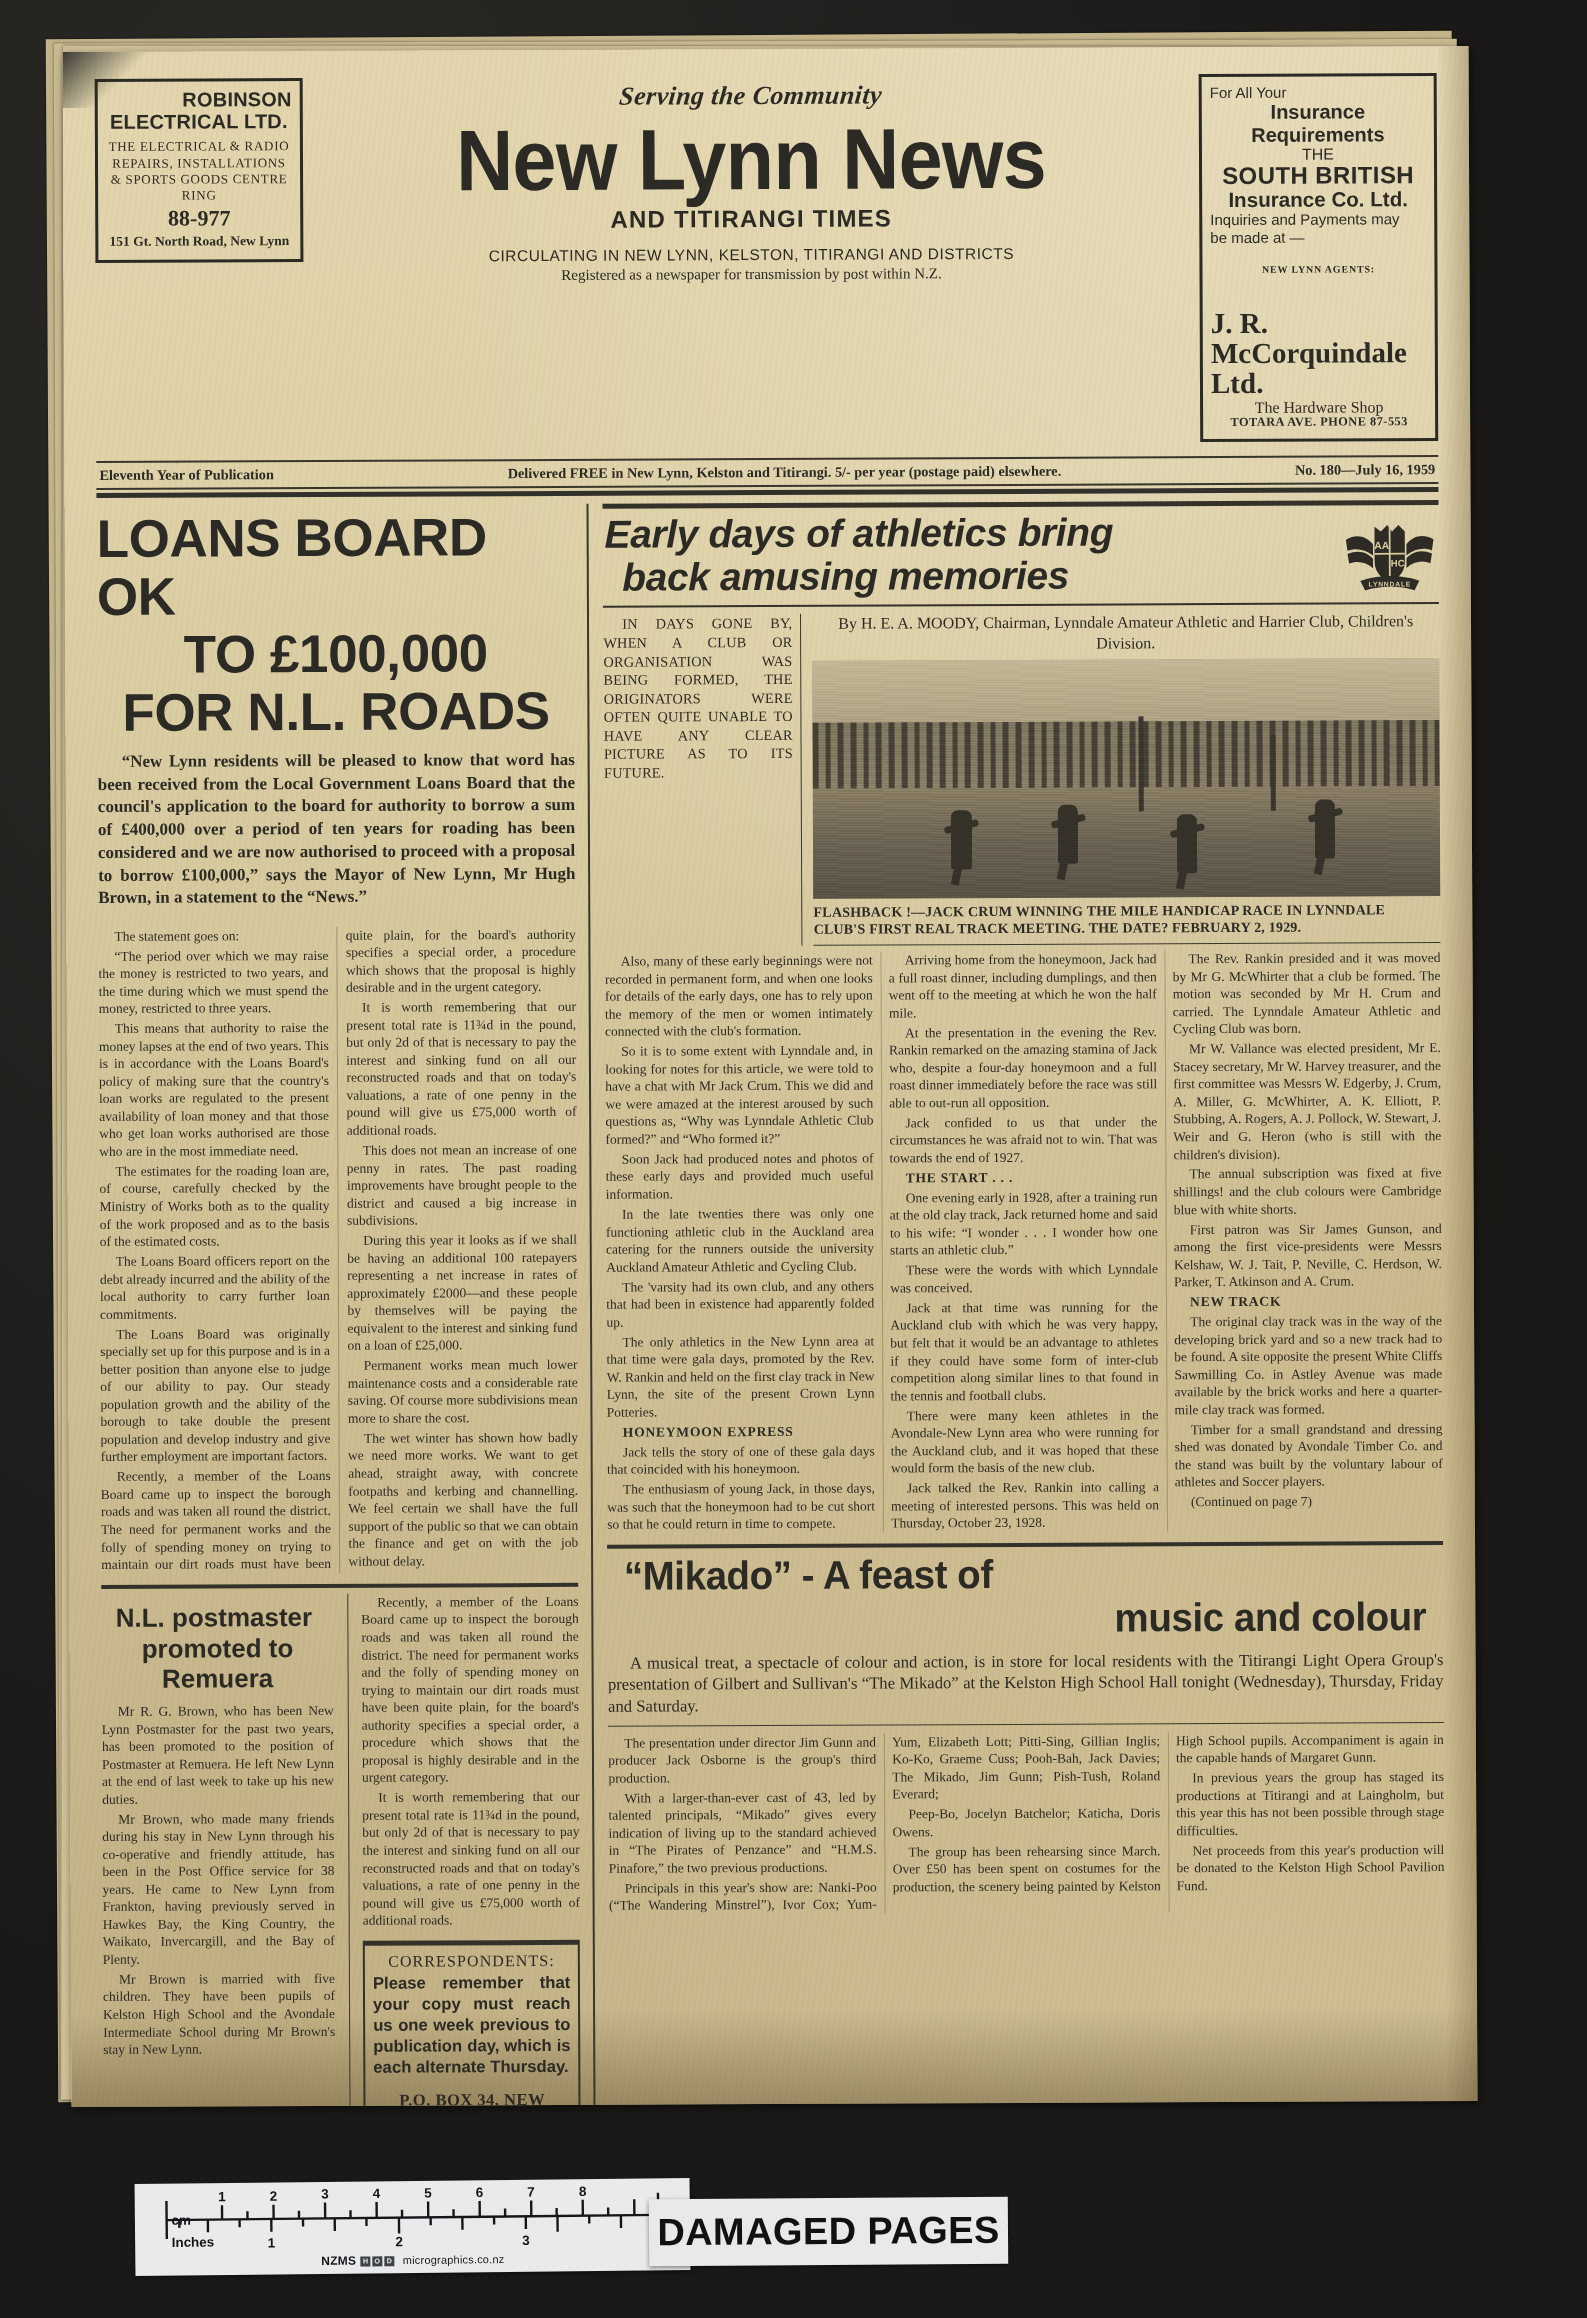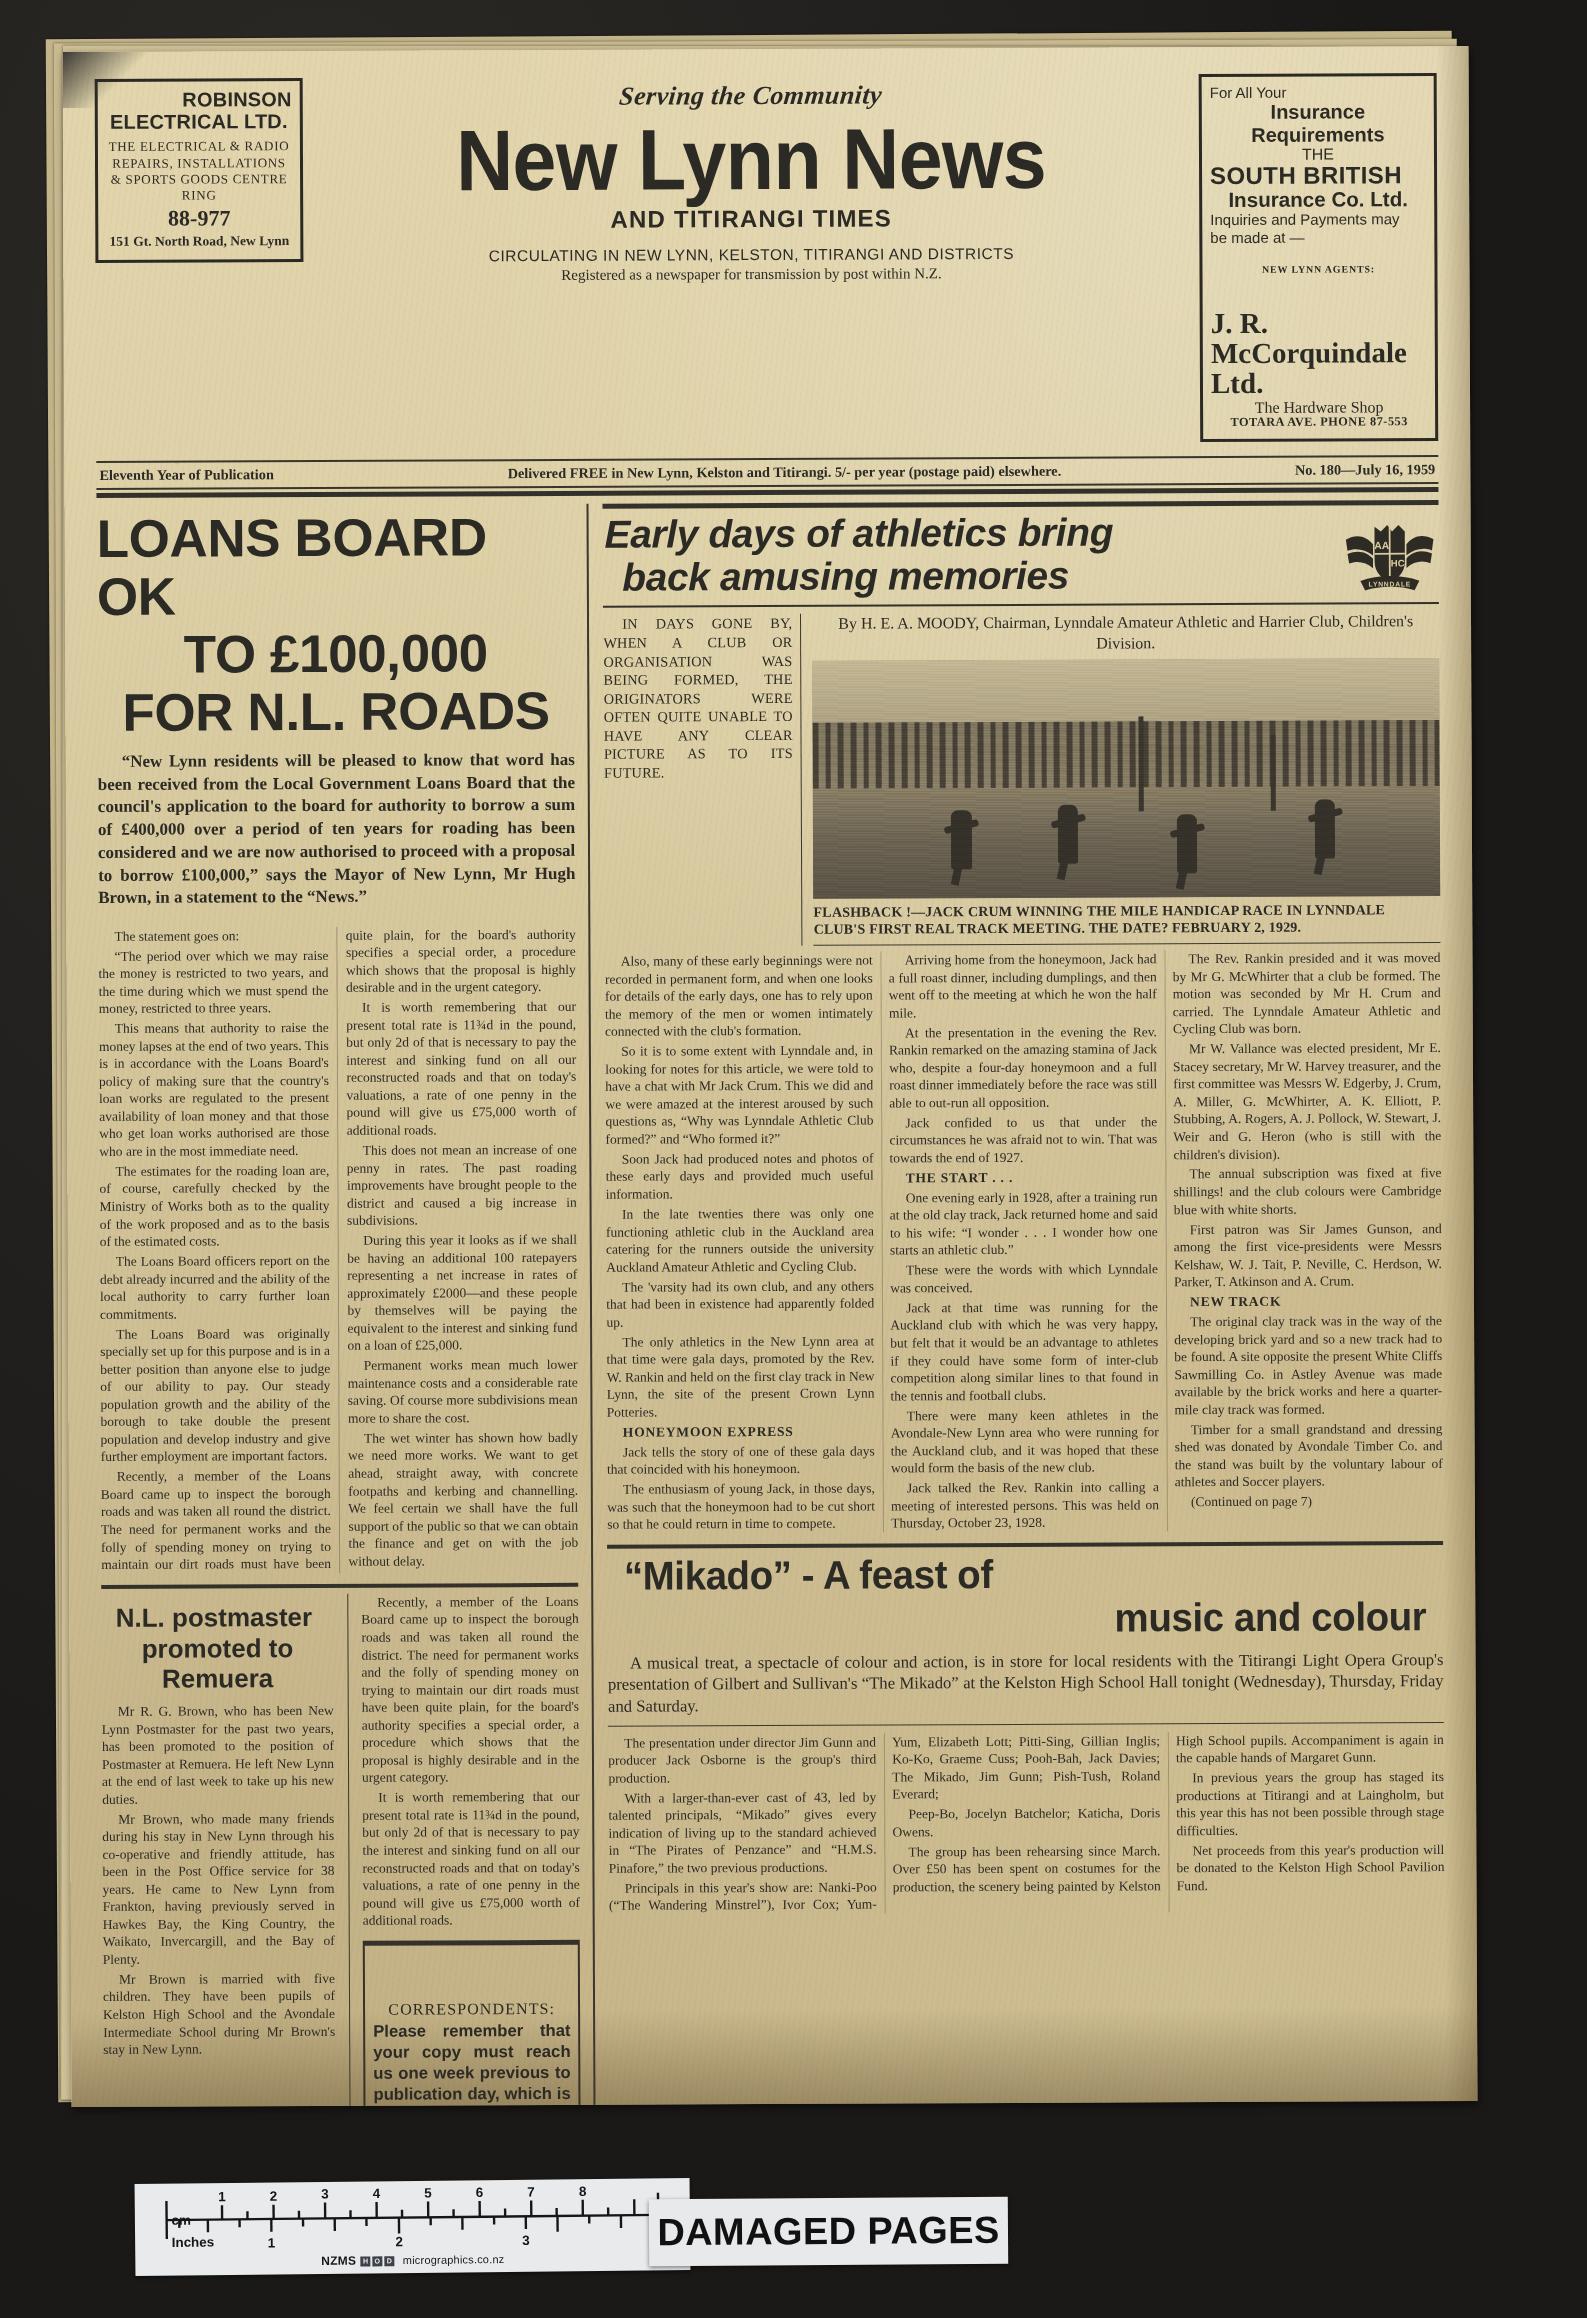--- a/index.html
+++ b/index.html
@@ -87,21 +87,21 @@
   .ad-name1{ font-family:"Liberation Sans", sans-serif; font-weight:bold; font-size:20px; letter-spacing:0.2px;text-align:right; }
   .ad-name2{ font-family:"Liberation Sans", sans-serif; font-weight:bold; font-size:20px; letter-spacing:0.2px; margin-bottom:6.3px;}
   .ad-serif{ font-family:"Liberation Serif", serif; font-size:13px; letter-spacing:0.7px; line-height:1.24; }
   .ad-ring{ font-family:"Liberation Serif", serif; font-size:13px; letter-spacing:0.8px; margin-top:1.6px;}
   .ad-phone{ font-family:"Liberation Serif", serif; font-weight:bold; font-size:22px; margin:3.2px 0 4.8px; }
   .ad-addr{ font-family:"Liberation Serif", serif; font-weight:bold; font-size:13.5px; }
 
   .ad2-line{ font-family:"Liberation Sans", sans-serif; font-size:15px; text-align:left; }
   .ad2-big{ font-family:"Liberation Sans", sans-serif; font-weight:bold; font-size:20px; text-align:center; line-height:1.12;}
   .ad2-the{ font-family:"Liberation Sans", sans-serif; font-size:16px; text-align:center;}
-  .ad2-huge{ font-family:"Liberation Sans", sans-serif; font-weight:bold; font-size:24px; text-align:left; letter-spacing:0.4px;}
+  .ad2-huge{ font-family:"Liberation Sans", sans-serif; font-weight:bold; font-size:24px; text-align:center; letter-spacing:0.4px;}
   .ad2-mid{ font-family:"Liberation Sans", sans-serif; font-weight:bold; font-size:20.6px; text-align:center;}
   .ad2-sm{ font-family:"Liberation Sans", sans-serif; font-size:15px; text-align:left; line-height:1.18;}
   .ad2-agents{ font-family:"Liberation Serif", serif; font-weight:bold; font-size:10px; letter-spacing:0.8px; text-align:center; margin-top:18px;}
   .ad2-agent-name{ font-family:"Liberation Serif", serif; font-weight:bold; font-size:29px; text-align:left; line-height:1.05;margin-top:32px;}
   .ad2-shop{ font-family:"Liberation Serif", serif; font-size:16px; text-align:center;}
   .ad2-totara{ font-family:"Liberation Serif", serif; font-weight:bold; font-size:12.3px; letter-spacing:0.5px; text-align:center;}
 
   .title-block{ flex:1; text-align:center; padding-top:4.8px; }
   .serving{
     font-family:"Liberation Serif", serif;
@@ -199,21 +199,21 @@
   
   .corr-box{
     border-top:5.6px solid #33312a;
     border-left:2.4px solid #33312a;
     border-right:2.4px solid #33312a;
     border-bottom:2.4px solid #33312a;
     padding:7.1px 8px 8px;
     margin-top:11px;
     text-align:center;
   }
-  .corr-title{ font-family:"Liberation Serif", serif; font-size:16px; letter-spacing:1.1px; margin-bottom:2.4px;margin-top:48px;}
+  .corr-title{ font-family:"Liberation Serif", serif; font-size:16px; letter-spacing:1.1px; margin-bottom:2.4px;}
   .corr-body{ font-family:"Liberation Sans", sans-serif; font-weight:bold; font-size:16.7px; line-height:1.26; text-align:justify;}
   .corr-po{ font-family:"Liberation Serif", serif; font-weight:bold; font-size:16.7px; letter-spacing:0.4px; margin-top:13px;}
 
   
   .feature-head{
     display:flex; align-items:center; gap:8px;
     border-top:5.6px solid #33312a;
     border-bottom:2.4px solid #33312a;
     padding:4.8px 1.6px 6.3px;
   }

